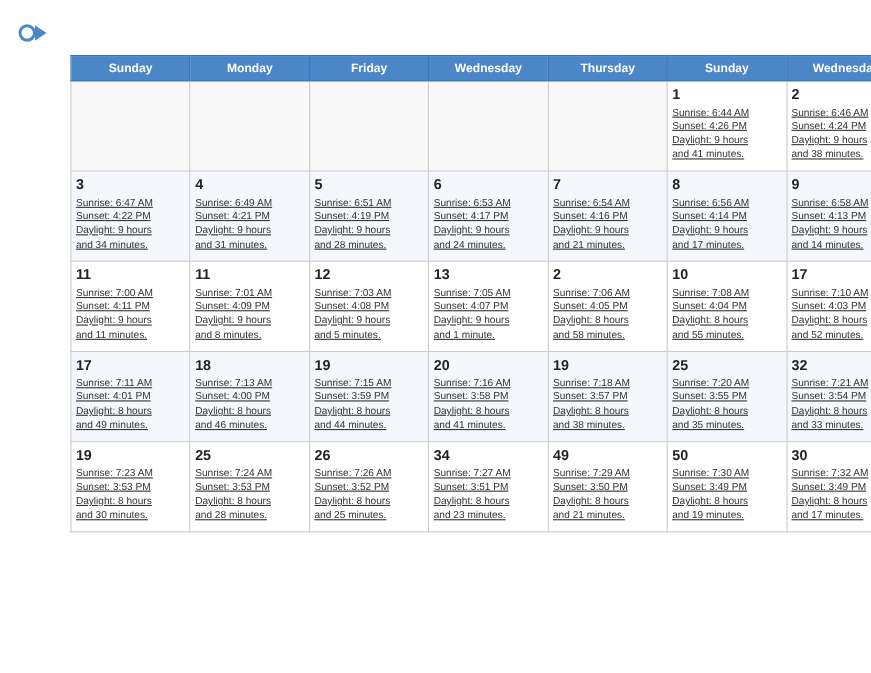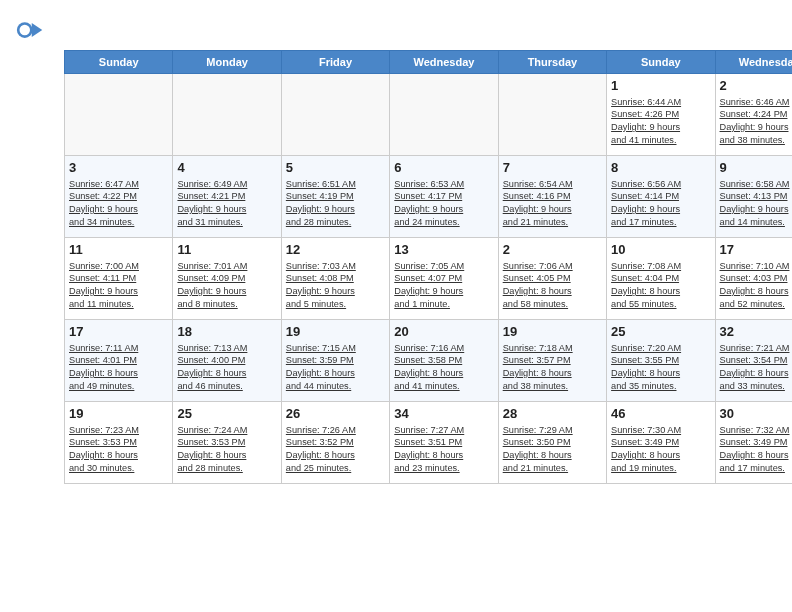--- a/index.html
+++ b/index.html
@@ -255,25 +255,25 @@
           </td>
           <td>
             <span class="day-num">26</span>
             <div class="day-info">Sunrise: 7:26 AM<br>Sunset: 3:52 PM<br>Daylight: 8 hours<br>and 25 minutes.</div>
           </td>
           <td>
             <span class="day-num">34</span>
             <div class="day-info">Sunrise: 7:27 AM<br>Sunset: 3:51 PM<br>Daylight: 8 hours<br>and 23 minutes.</div>
           </td>
           <td>
-            <span class="day-num">28</span>
+            <span class="day-num">49</span>
             <div class="day-info">Sunrise: 7:29 AM<br>Sunset: 3:50 PM<br>Daylight: 8 hours<br>and 21 minutes.</div>
           </td>
           <td>
-            <span class="day-num">46</span>
+            <span class="day-num">50</span>
             <div class="day-info">Sunrise: 7:30 AM<br>Sunset: 3:49 PM<br>Daylight: 8 hours<br>and 19 minutes.</div>
           </td>
           <td>
             <span class="day-num">30</span>
             <div class="day-info">Sunrise: 7:32 AM<br>Sunset: 3:49 PM<br>Daylight: 8 hours<br>and 17 minutes.</div>
           </td>
         </tr>
       </tbody>
   </table>
 </div>

